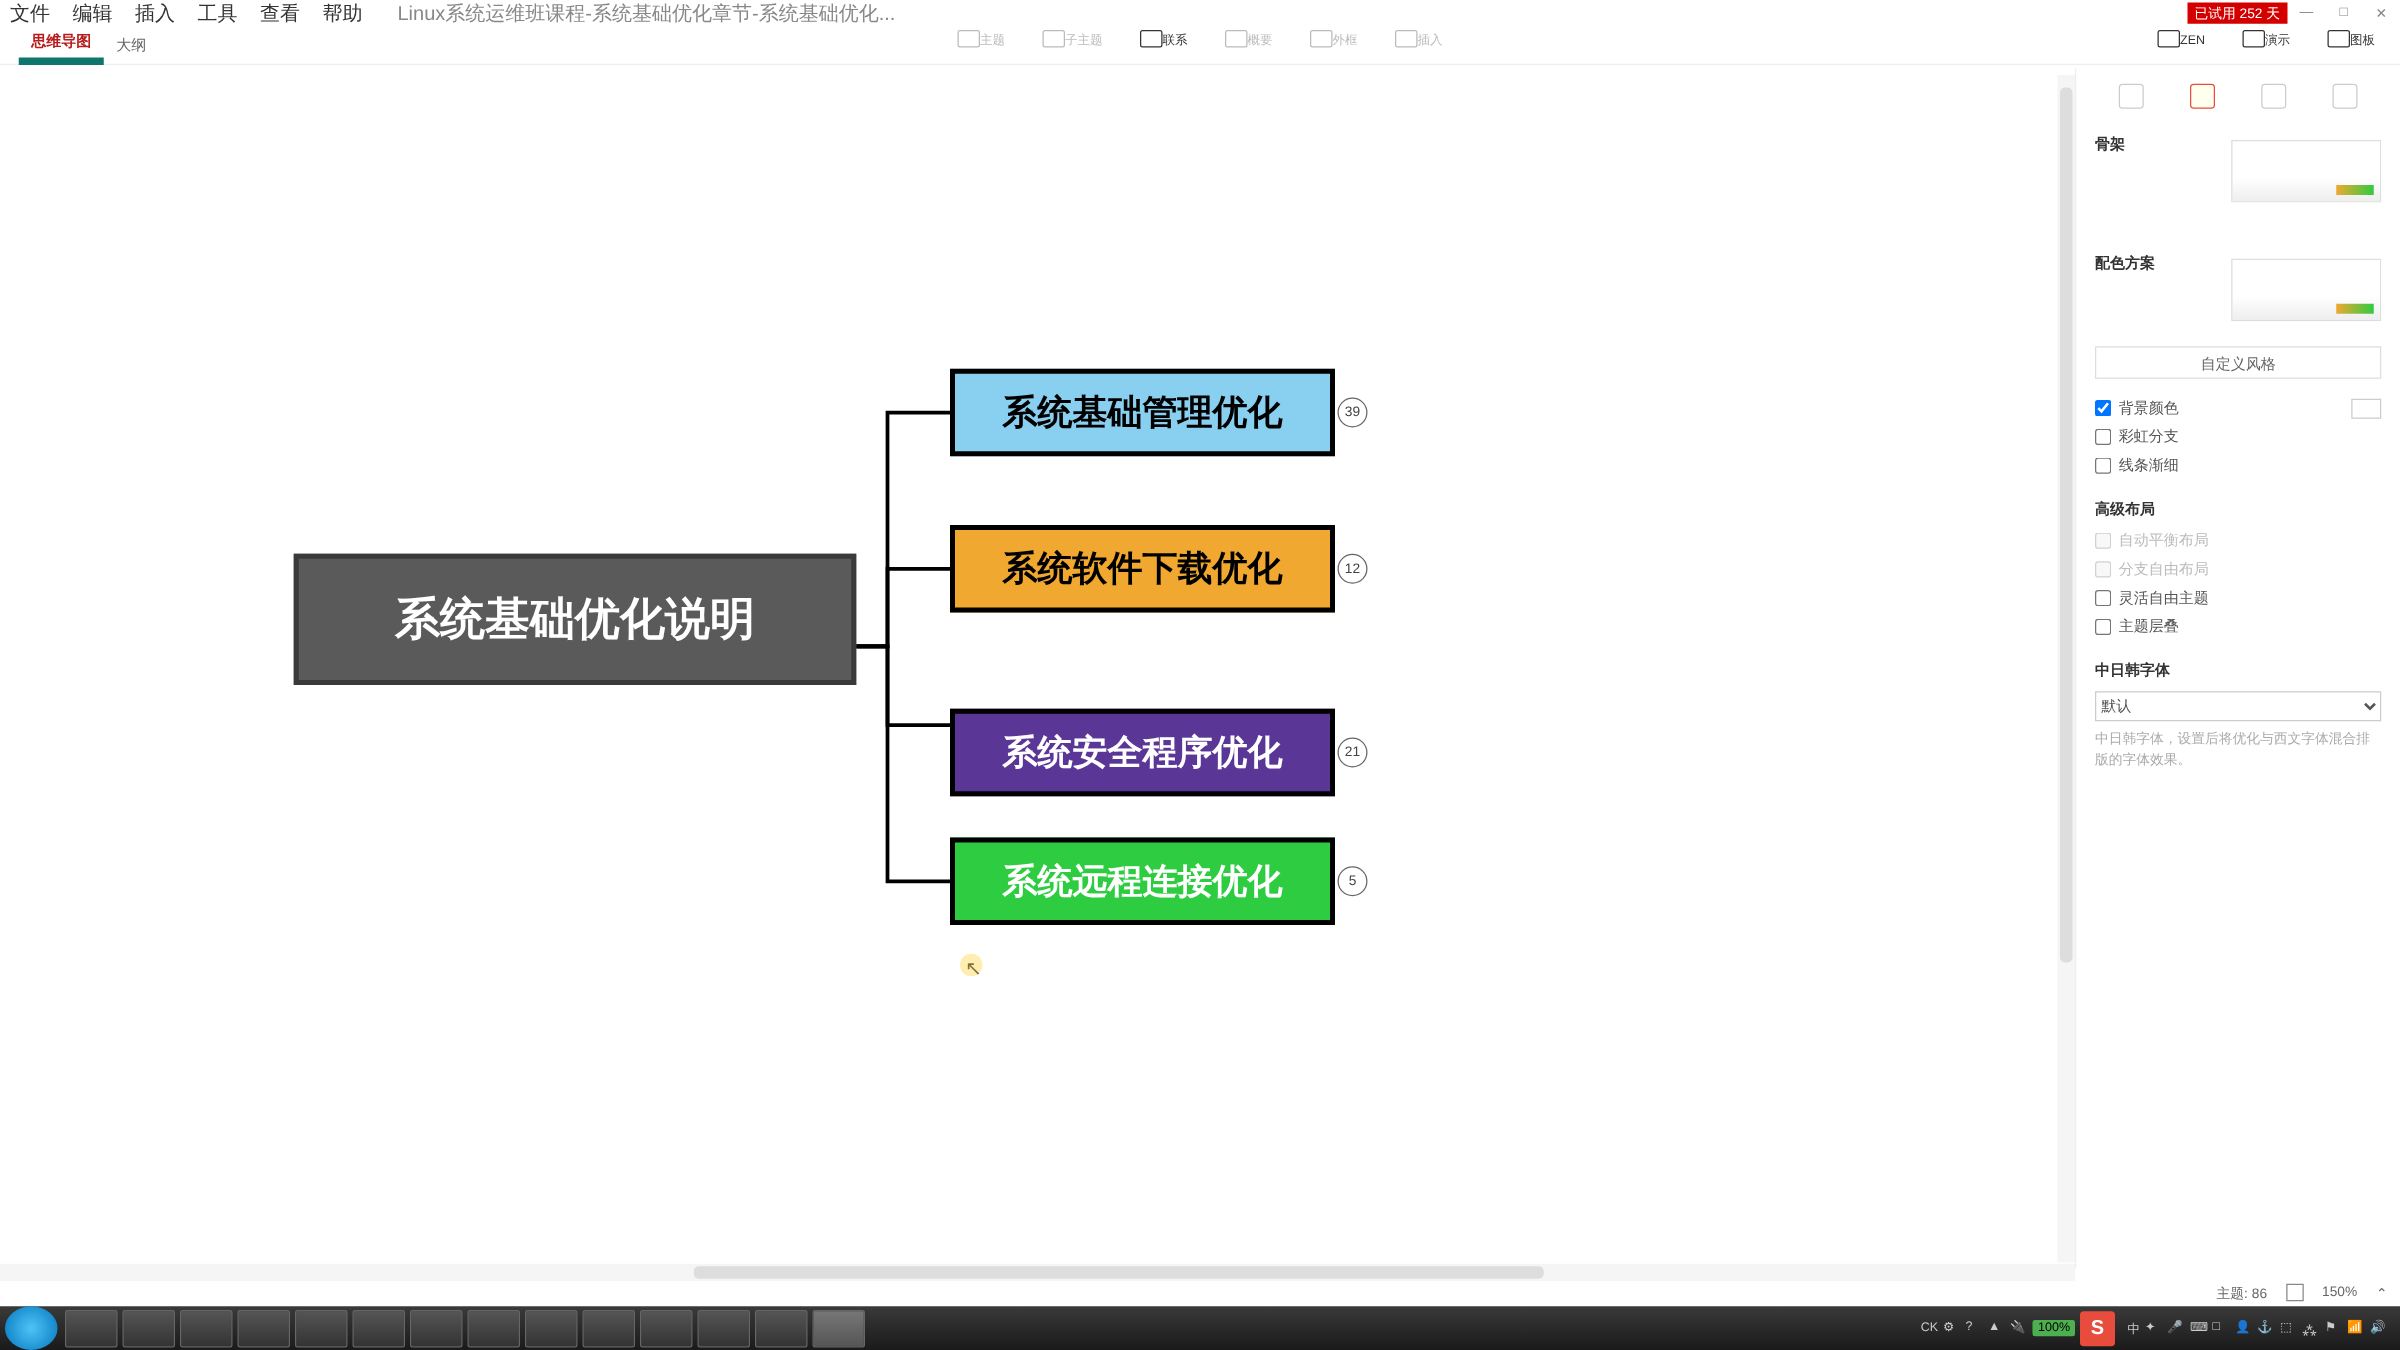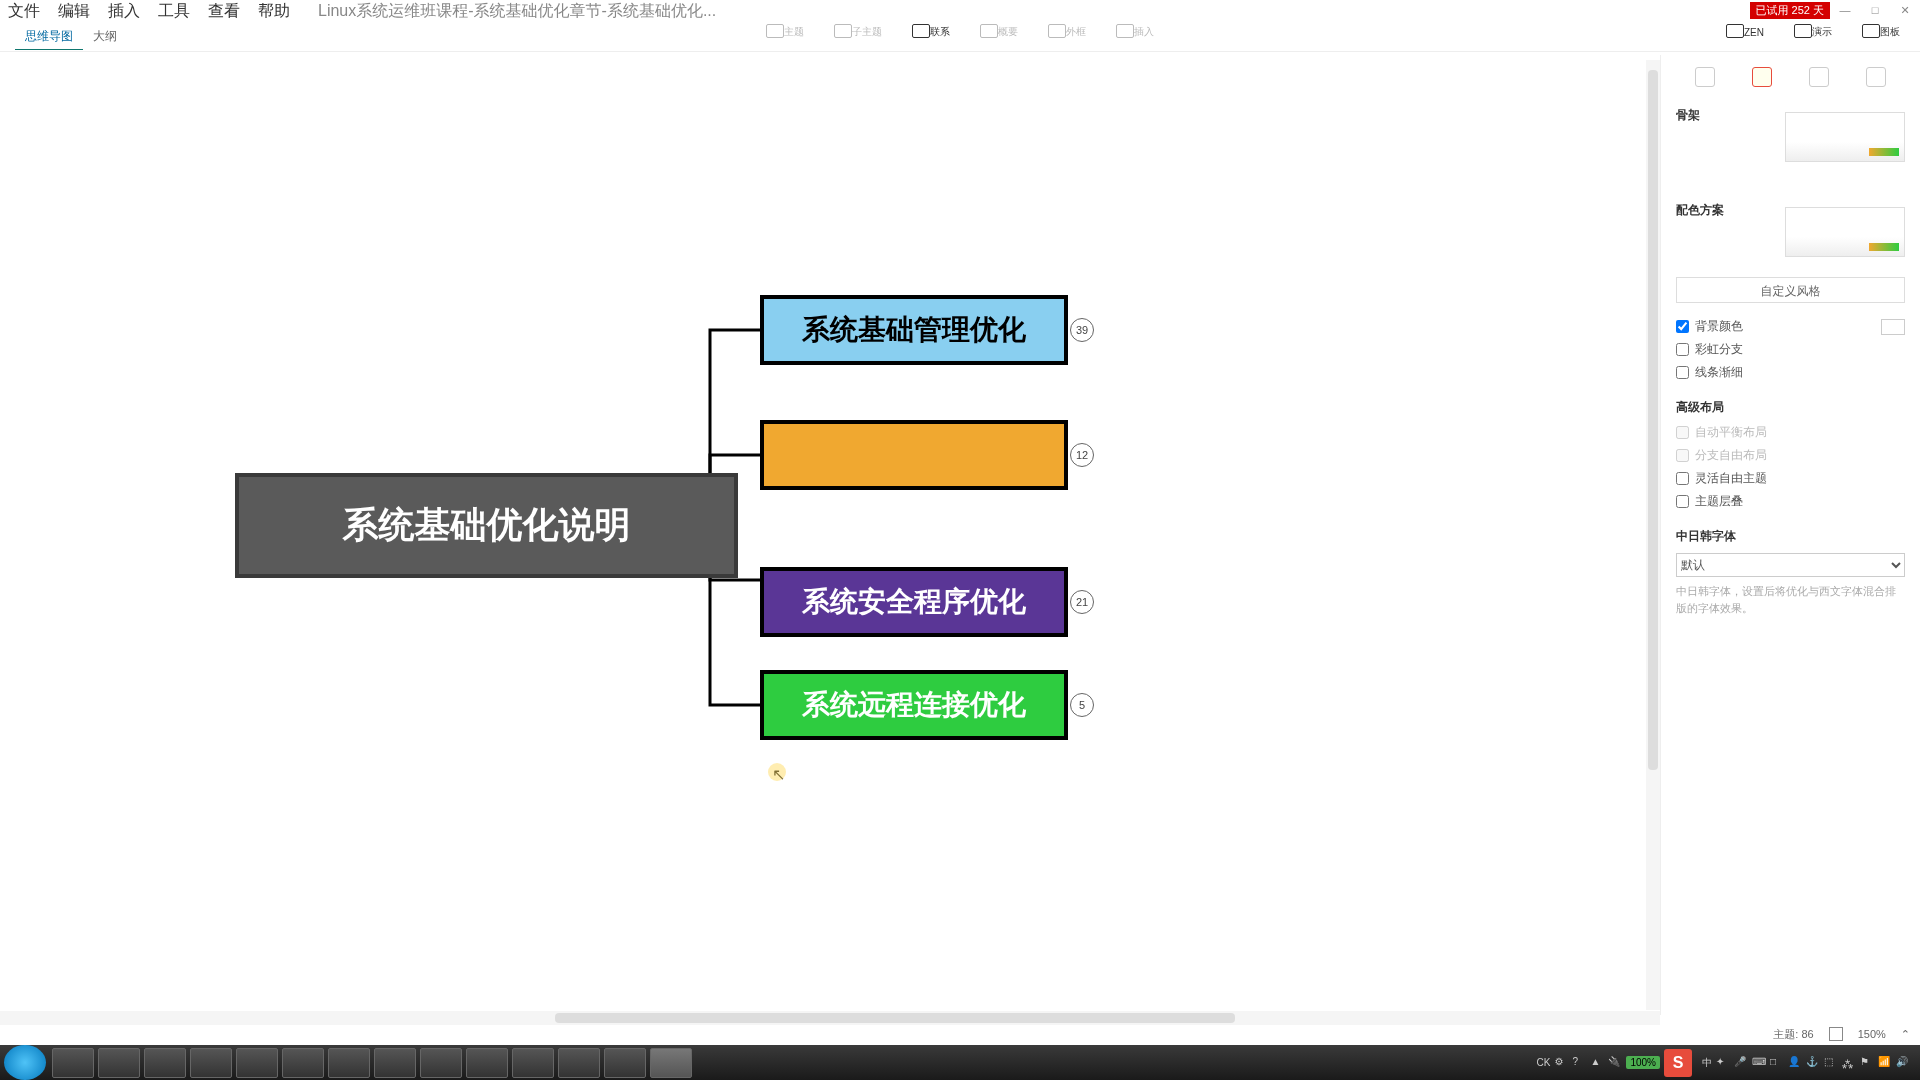--- a/index.html
+++ b/index.html
@@ -9,35 +9,35 @@
 .menubar { height:22px; display:flex; align-items:center; padding:0 8px; font-size:16px; color:#333; background:#fff; }
 .menubar span { margin-right:18px; cursor:default; }
 .title { color:#888; margin-left:10px; }
 .trial { position:absolute; right:90px; top:2px; background:#d40000; color:#fff; font-size:11px; padding:1px 6px; }
 .winbtn { position:absolute; right:0; top:0; display:flex; }
 .winbtn div { width:30px; height:20px; display:flex; align-items:center; justify-content:center; color:#888; font-size:11px; }
 
 
 .tabbar { height:30px; display:flex; align-items:center; padding:0 15px; font-size:12px; border-bottom:1px solid #eee; }
 .tab { padding:4px 10px; color:#666; }
-.tab.active { color:#0369a1; font-weight:normal; border-bottom:1px solid #0f766e; }
+.tab.active { color:#b91c1c; font-weight:bold; border-bottom:6px solid #0f766e; }
 
 
 .centerbar { position:absolute; top:24px; left:50%; transform:translateX(-50%); display:flex; gap:30px; }
 .tbicon { display:flex; flex-direction:row; align-items:center; font-size:10px; color:#bbb; }
 .tbicon.active { color:#333; }
 .tbicon .ic { width:18px; height:14px; border:1.5px solid currentColor; border-radius:2px; margin-bottom:2px; }
 
 .rightbar { position:absolute; top:24px; right:20px; display:flex; gap:30px; }
 
 
 .canvas { position:absolute; top:55px; left:0; width:1660px; height:960px; background:#fff; overflow:hidden; }
 
 
-.rootnode { position:absolute; left:235px; top:418px; width:503px; height:105px; background:#5a5a5a; border:4px solid #3a3a3a; color:#fff; font-size:36px; font-weight:bold; display:flex; align-items:center; justify-content:center; }
+.rootnode { position:absolute; left:235px; top:388px; width:450px; height:105px; background:#5a5a5a; border:4px solid #3a3a3a; color:#fff; font-size:36px; font-weight:bold; display:flex; align-items:center; justify-content:center; }
 .childnode { position:absolute; left:760px; width:308px; height:70px; border:4px solid #000; color:#000; font-size:28px; font-weight:bold; display:flex; align-items:center; justify-content:center; }
 .c1 { top:240px; background:#89cff0; }
 .c2 { top:365px; background:#f0a830; }
 .c3 { top:512px; background:#5a3696; color:#fff; }
 .c4 { top:615px; background:#2ecc40; color:#fff; }
 .badge { position:absolute; right:-30px; top:50%; transform:translateY(-50%); width:24px; height:24px; border:1.5px solid #666; border-radius:50%; background:#fff; color:#444; font-size:11px; display:flex; align-items:center; justify-content:center; font-weight:normal; }
 
 svg.connectors { position:absolute; top:0; left:0; pointer-events:none; }
 
 
@@ -153,20 +153,21 @@
     <path d="M 685 462 L 710 462 L 710 400 Q 710 400 730 400 L 760 400" stroke="#000" stroke-width="3" fill="none"></path>
     <path d="M 685 462 L 710 462 L 710 525 Q 710 525 730 525 L 760 525" stroke="#000" stroke-width="3" fill="none"></path>
     <path d="M 685 462 L 710 462 L 710 650 Q 710 650 730 650 L 760 650" stroke="#000" stroke-width="3" fill="none"></path>
   </svg>
   <div class="rootnode">系统基础优化说明</div>
   <div class="childnode c1">
       <span>系统基础管理优化</span>
       <div class="badge">39</div>
     </div>
   <div class="childnode c2">
+      <span>系统软件下载优化</span>
       <div class="badge">12</div>
     </div>
   <div class="childnode c3">
       <span>系统安全程序优化</span>
       <div class="badge">21</div>
     </div>
   <div class="childnode c4">
       <span>系统远程连接优化</span>
       <div class="badge">5</div>
     </div>

